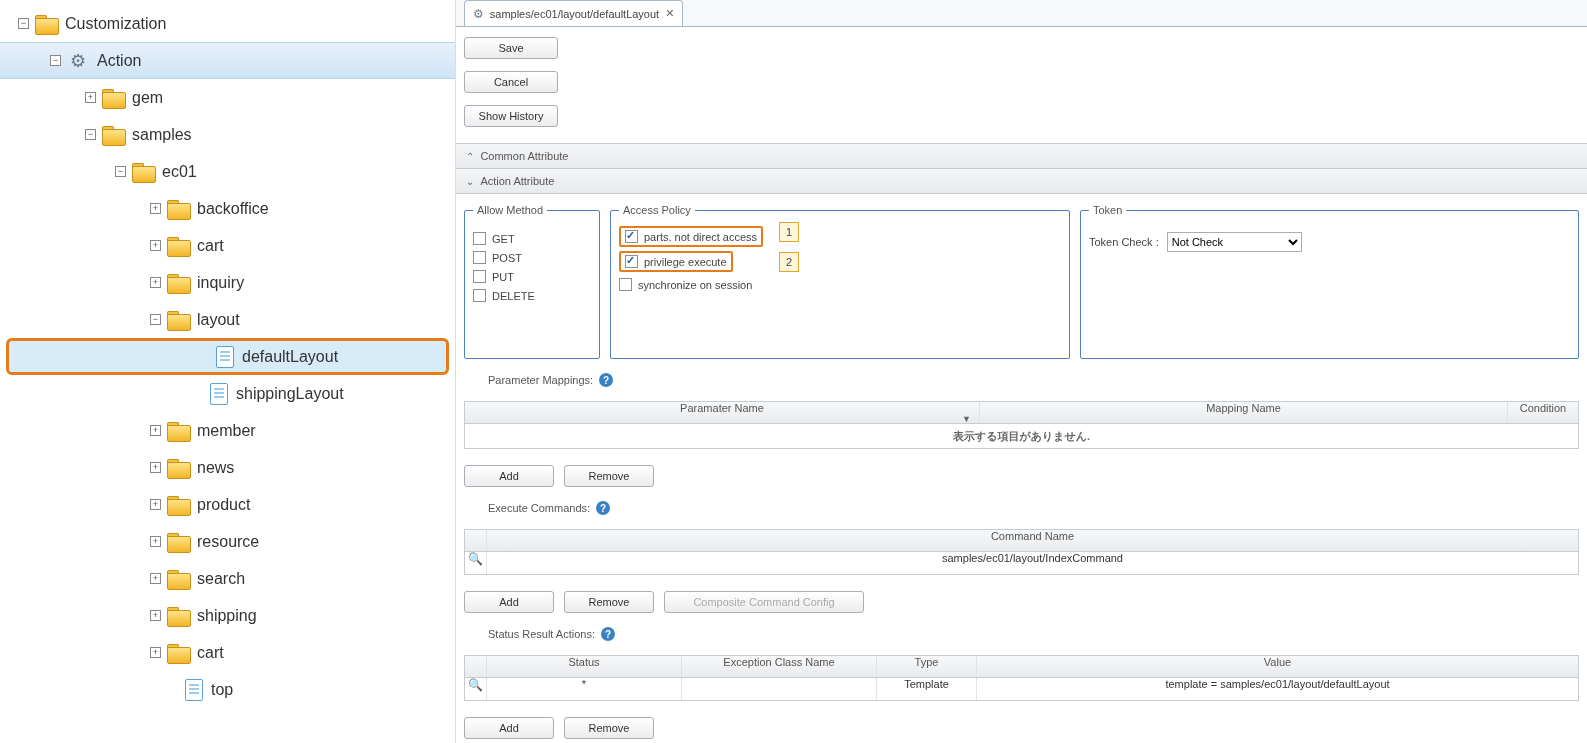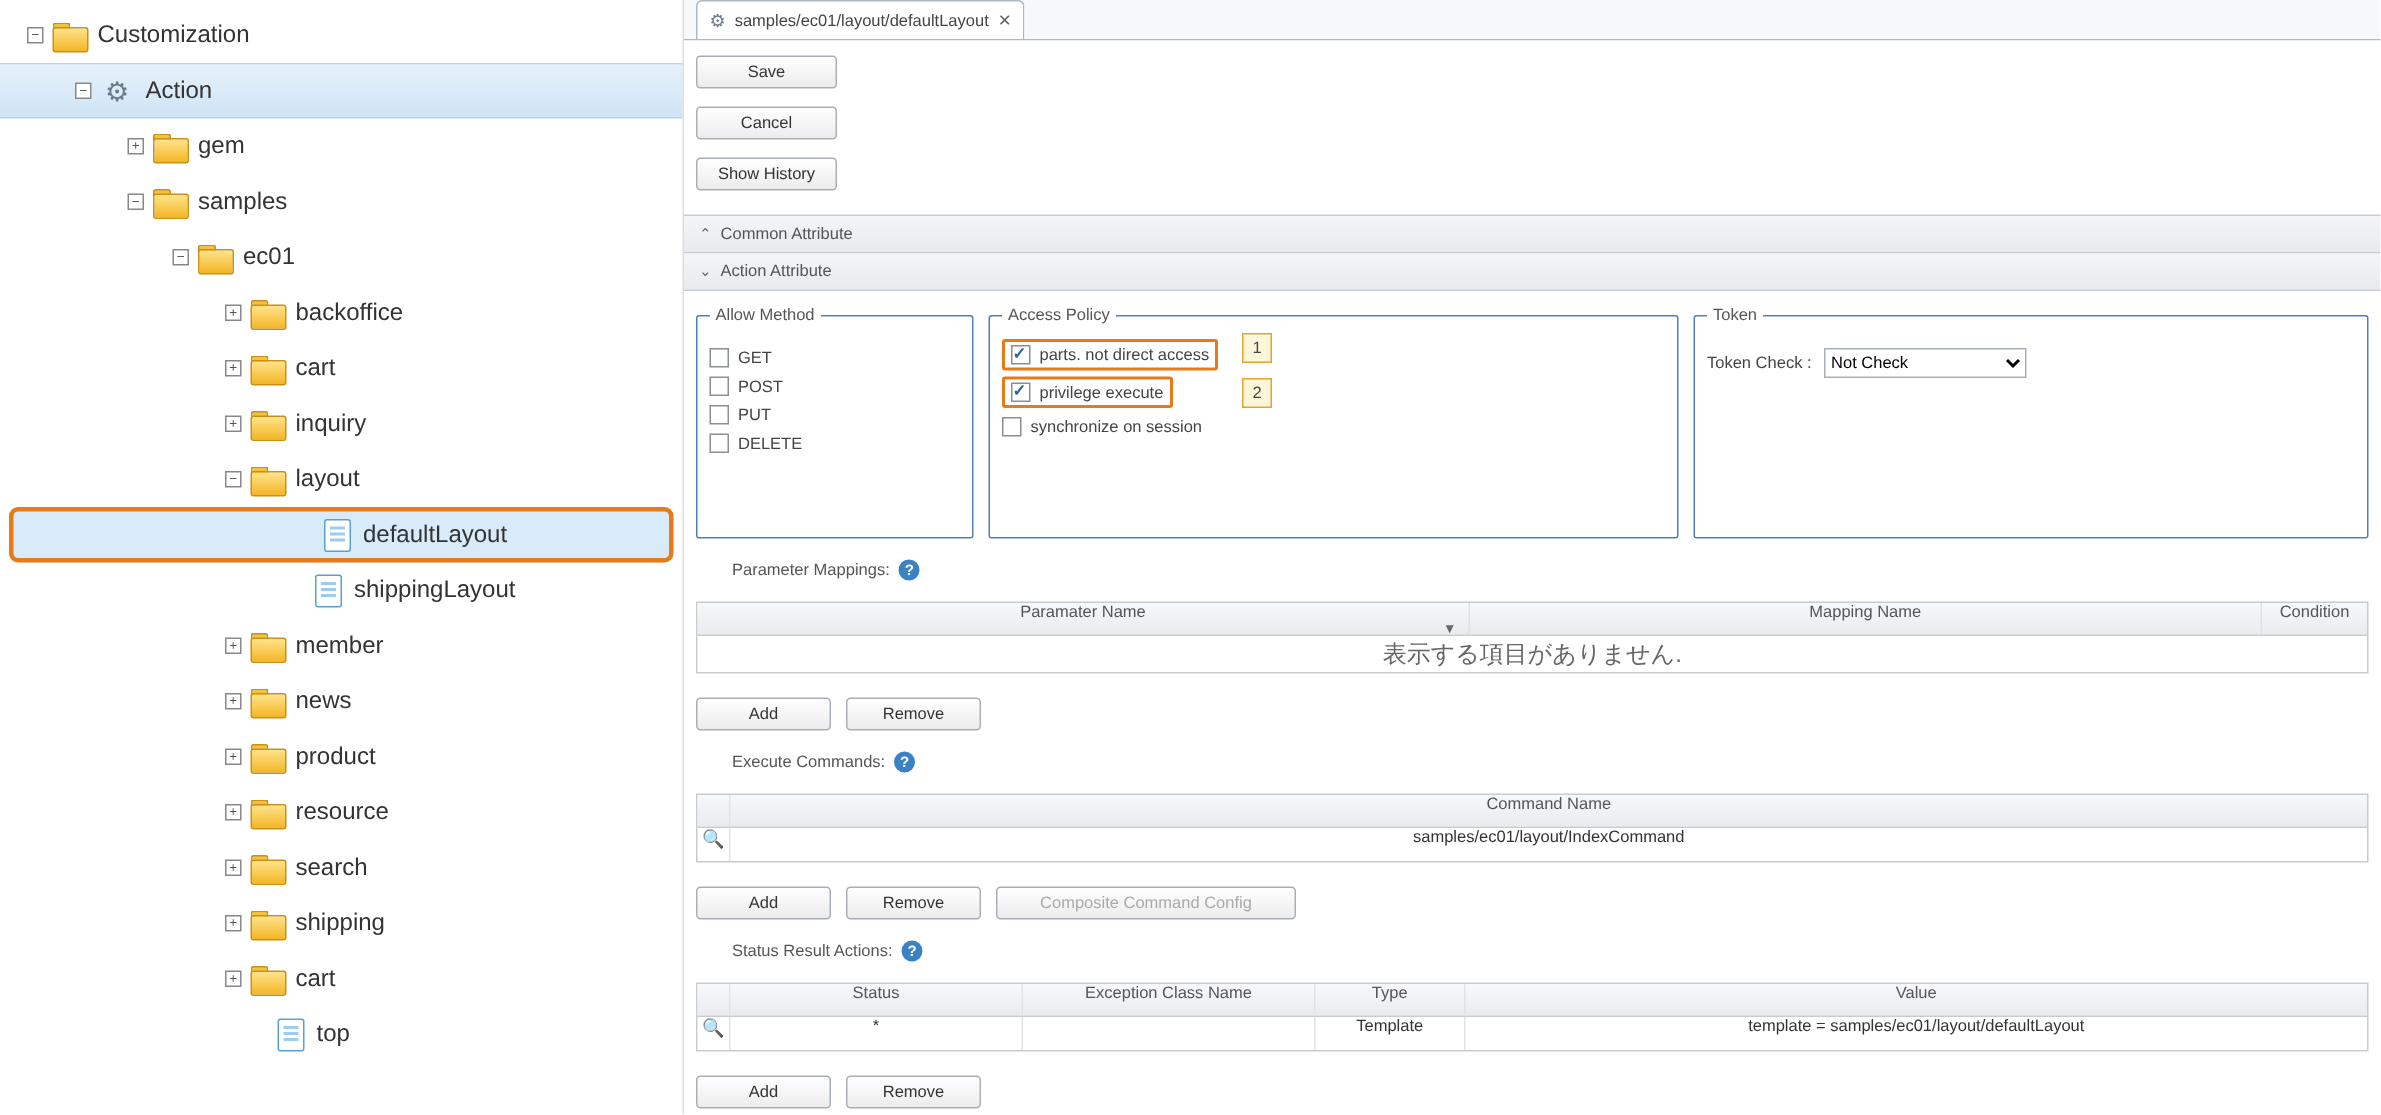--- a/index.html
+++ b/index.html
@@ -40,36 +40,36 @@
 fieldset { border:1px solid #4f7fbf; border-radius:2px; padding:10px 8px 6px; font-size:11px; color:#444; }
 fieldset legend{ padding:0 4px; font-size:11px; color:#555; }
 .cbrow{display:flex;align-items:center;gap:6px;margin:6px 0;}
 .cbrow input{appearance:none;width:13px;height:13px;border:1px solid #8a8f94;background:#fff;position:relative;}
 .cbrow input:checked{background:#fff;}
 .cbrow input:checked::after{content:"✓";position:absolute;left:0;top:-2px;font-size:11px;color:#2d62a5;font-weight:bold;}
 .callout{border:2px solid #e77b1a;padding:2px 4px;border-radius:2px;}
 .callnum{position:absolute;width:20px;height:20px;border:1px solid #e0a62c;background:#fdf6d9;font-size:11px;display:flex;align-items:center;justify-content:center;}
 .ap-wrap{position:relative}
 
-.fs-allow{width:185px;height:155px}
+.fs-allow{width:136px;height:155px}
 .fs-access{width:460px;height:155px}
 .fs-token{flex:1;height:155px}
 
 .token-row{display:flex;align-items:center;gap:8px;margin-top:6px;}
 select{height:20px;border:1px solid #a7aeb6;font-size:11px;background:#fff;}
 .token-row select{width:135px;}
 
 .subhead{font-size:11px;color:#555;display:flex;align-items:center;gap:6px;margin-top:4px;margin-left:24px;}
 .help{width:14px;height:14px;border-radius:50%;background:#3b82c4;color:#fff;font-size:10px;display:inline-flex;align-items:center;justify-content:center;font-weight:bold;}
 
 .grid{border:1px solid #c7ccd1;margin-top:4px;}
 .grid-head{display:flex;background:linear-gradient(#f7f8f9,#e9ebee);border-bottom:1px solid #c7ccd1;height:22px;align-items:center;font-size:11px;color:#555;}
 .grid-head .col,.grid-row .col{padding:0 8px;border-right:1px solid #dfe3e7;height:100%;display:flex;align-items:center;flex-direction:column;}
 .grid-row{display:flex;height:22px;font-size:11px;align-items:center;}
-.grid-empty{height:24px;display:flex;align-items:center;justify-content:center;font-size:16px;color:#666;}
+.grid-empty{height:24px;display:flex;align-items:center;justify-content:center;font-size:11px;color:#666;font-weight:bold;}
 .sort-arrow{margin-left:auto;font-size:9px;color:#666;}
 .mag{width:14px;height:14px;display:inline-flex;align-items:center;justify-content:center;color:#2d62a5;font-size:12px;}
 
 .btn-row{display:flex;gap:10px;margin-top:6px;}
 
 </style>
 </head>
 <body>
 
 <div class="tree-panel">

